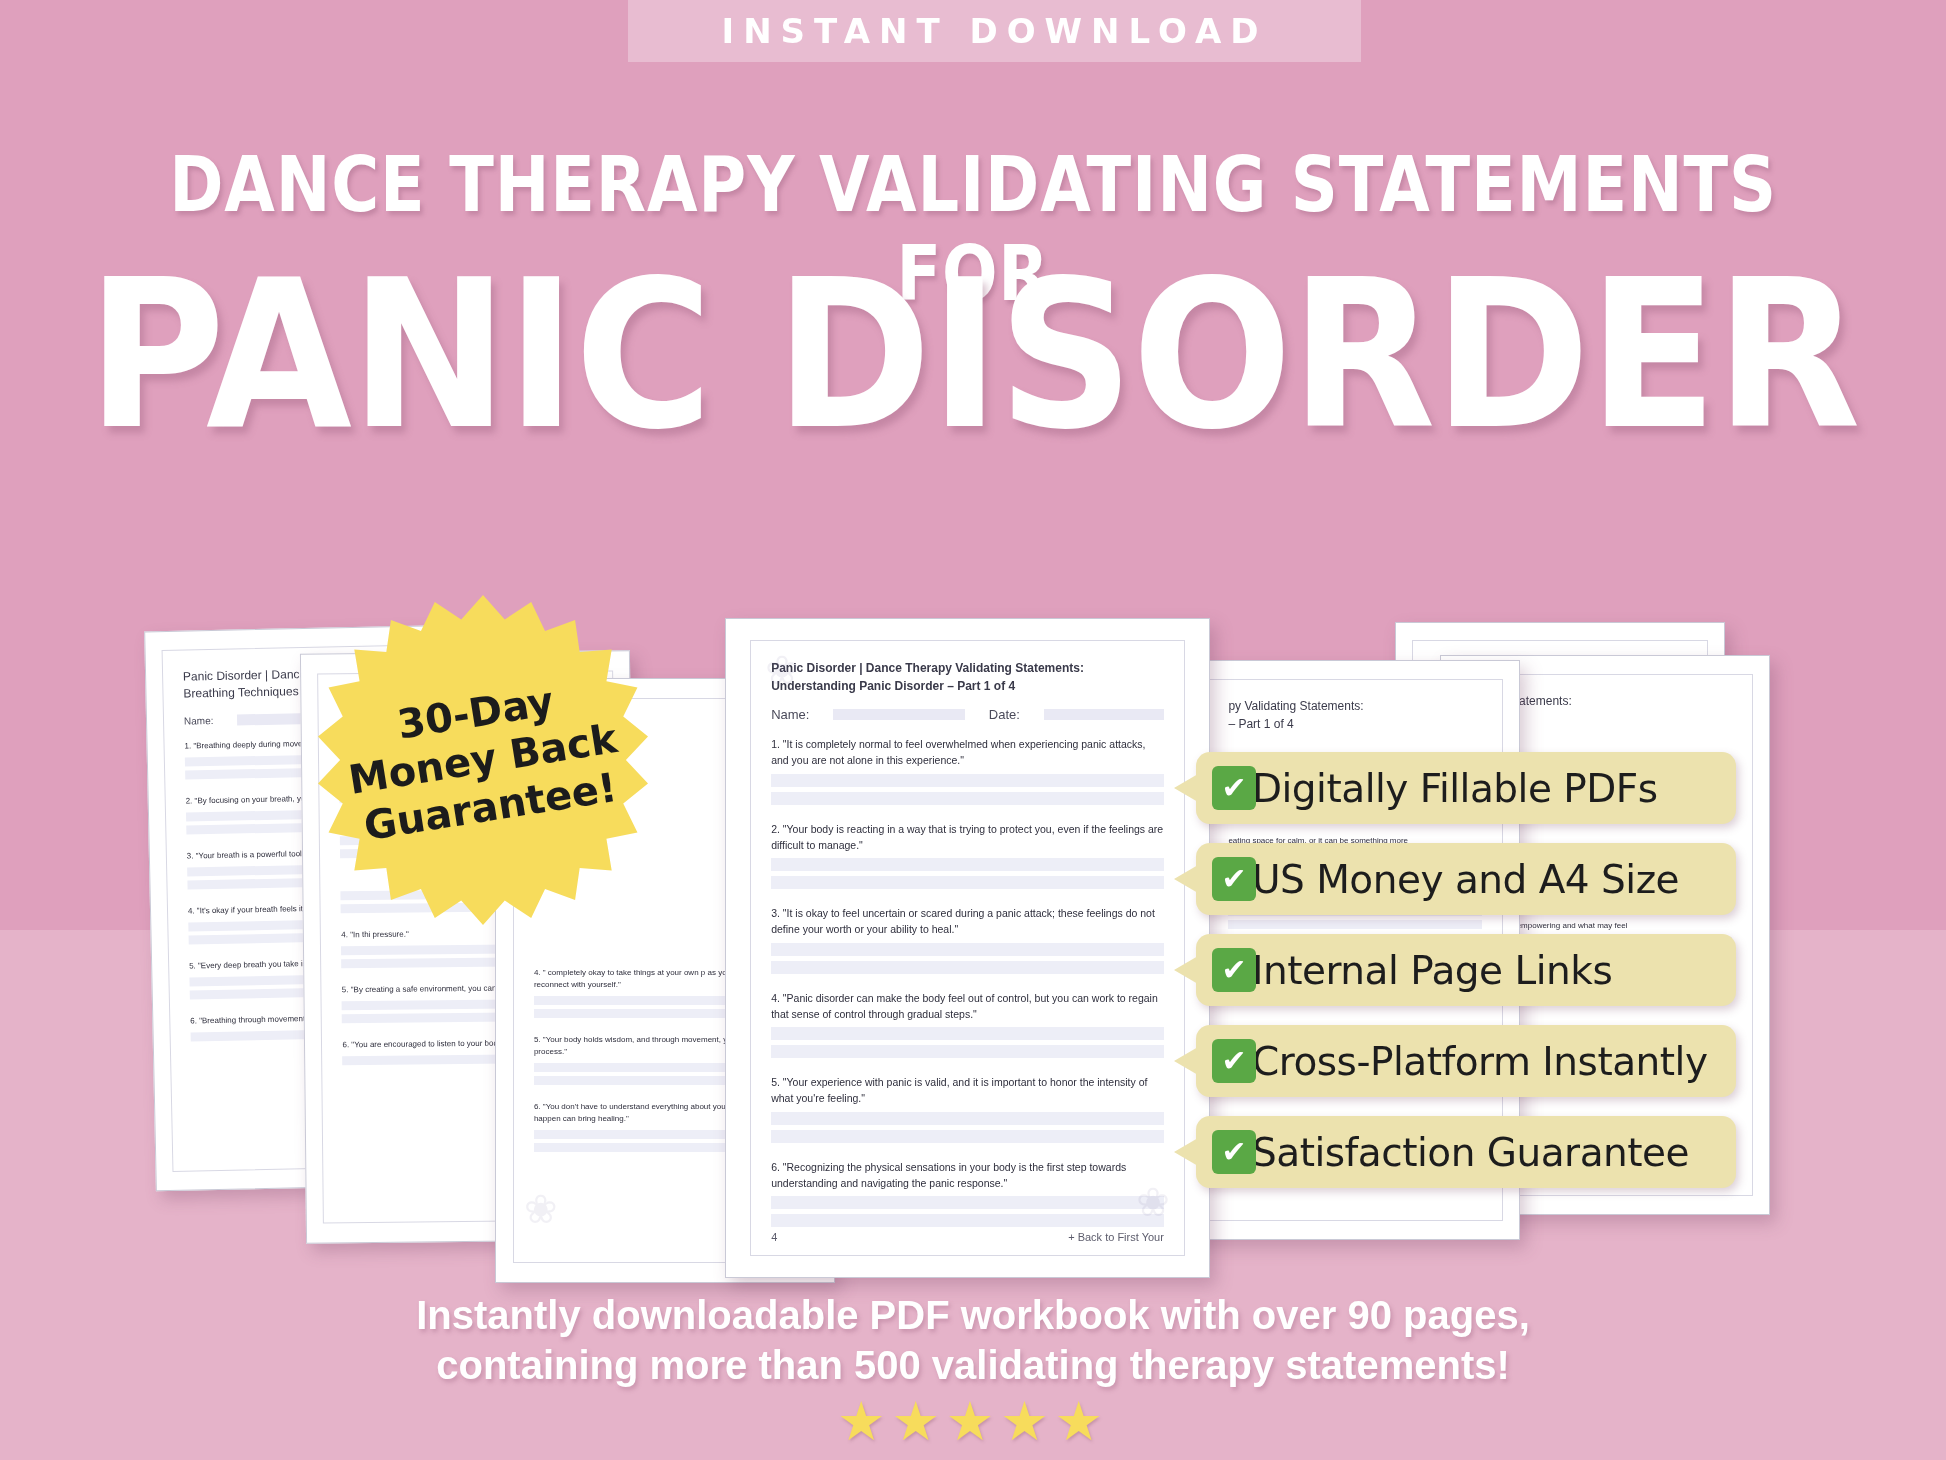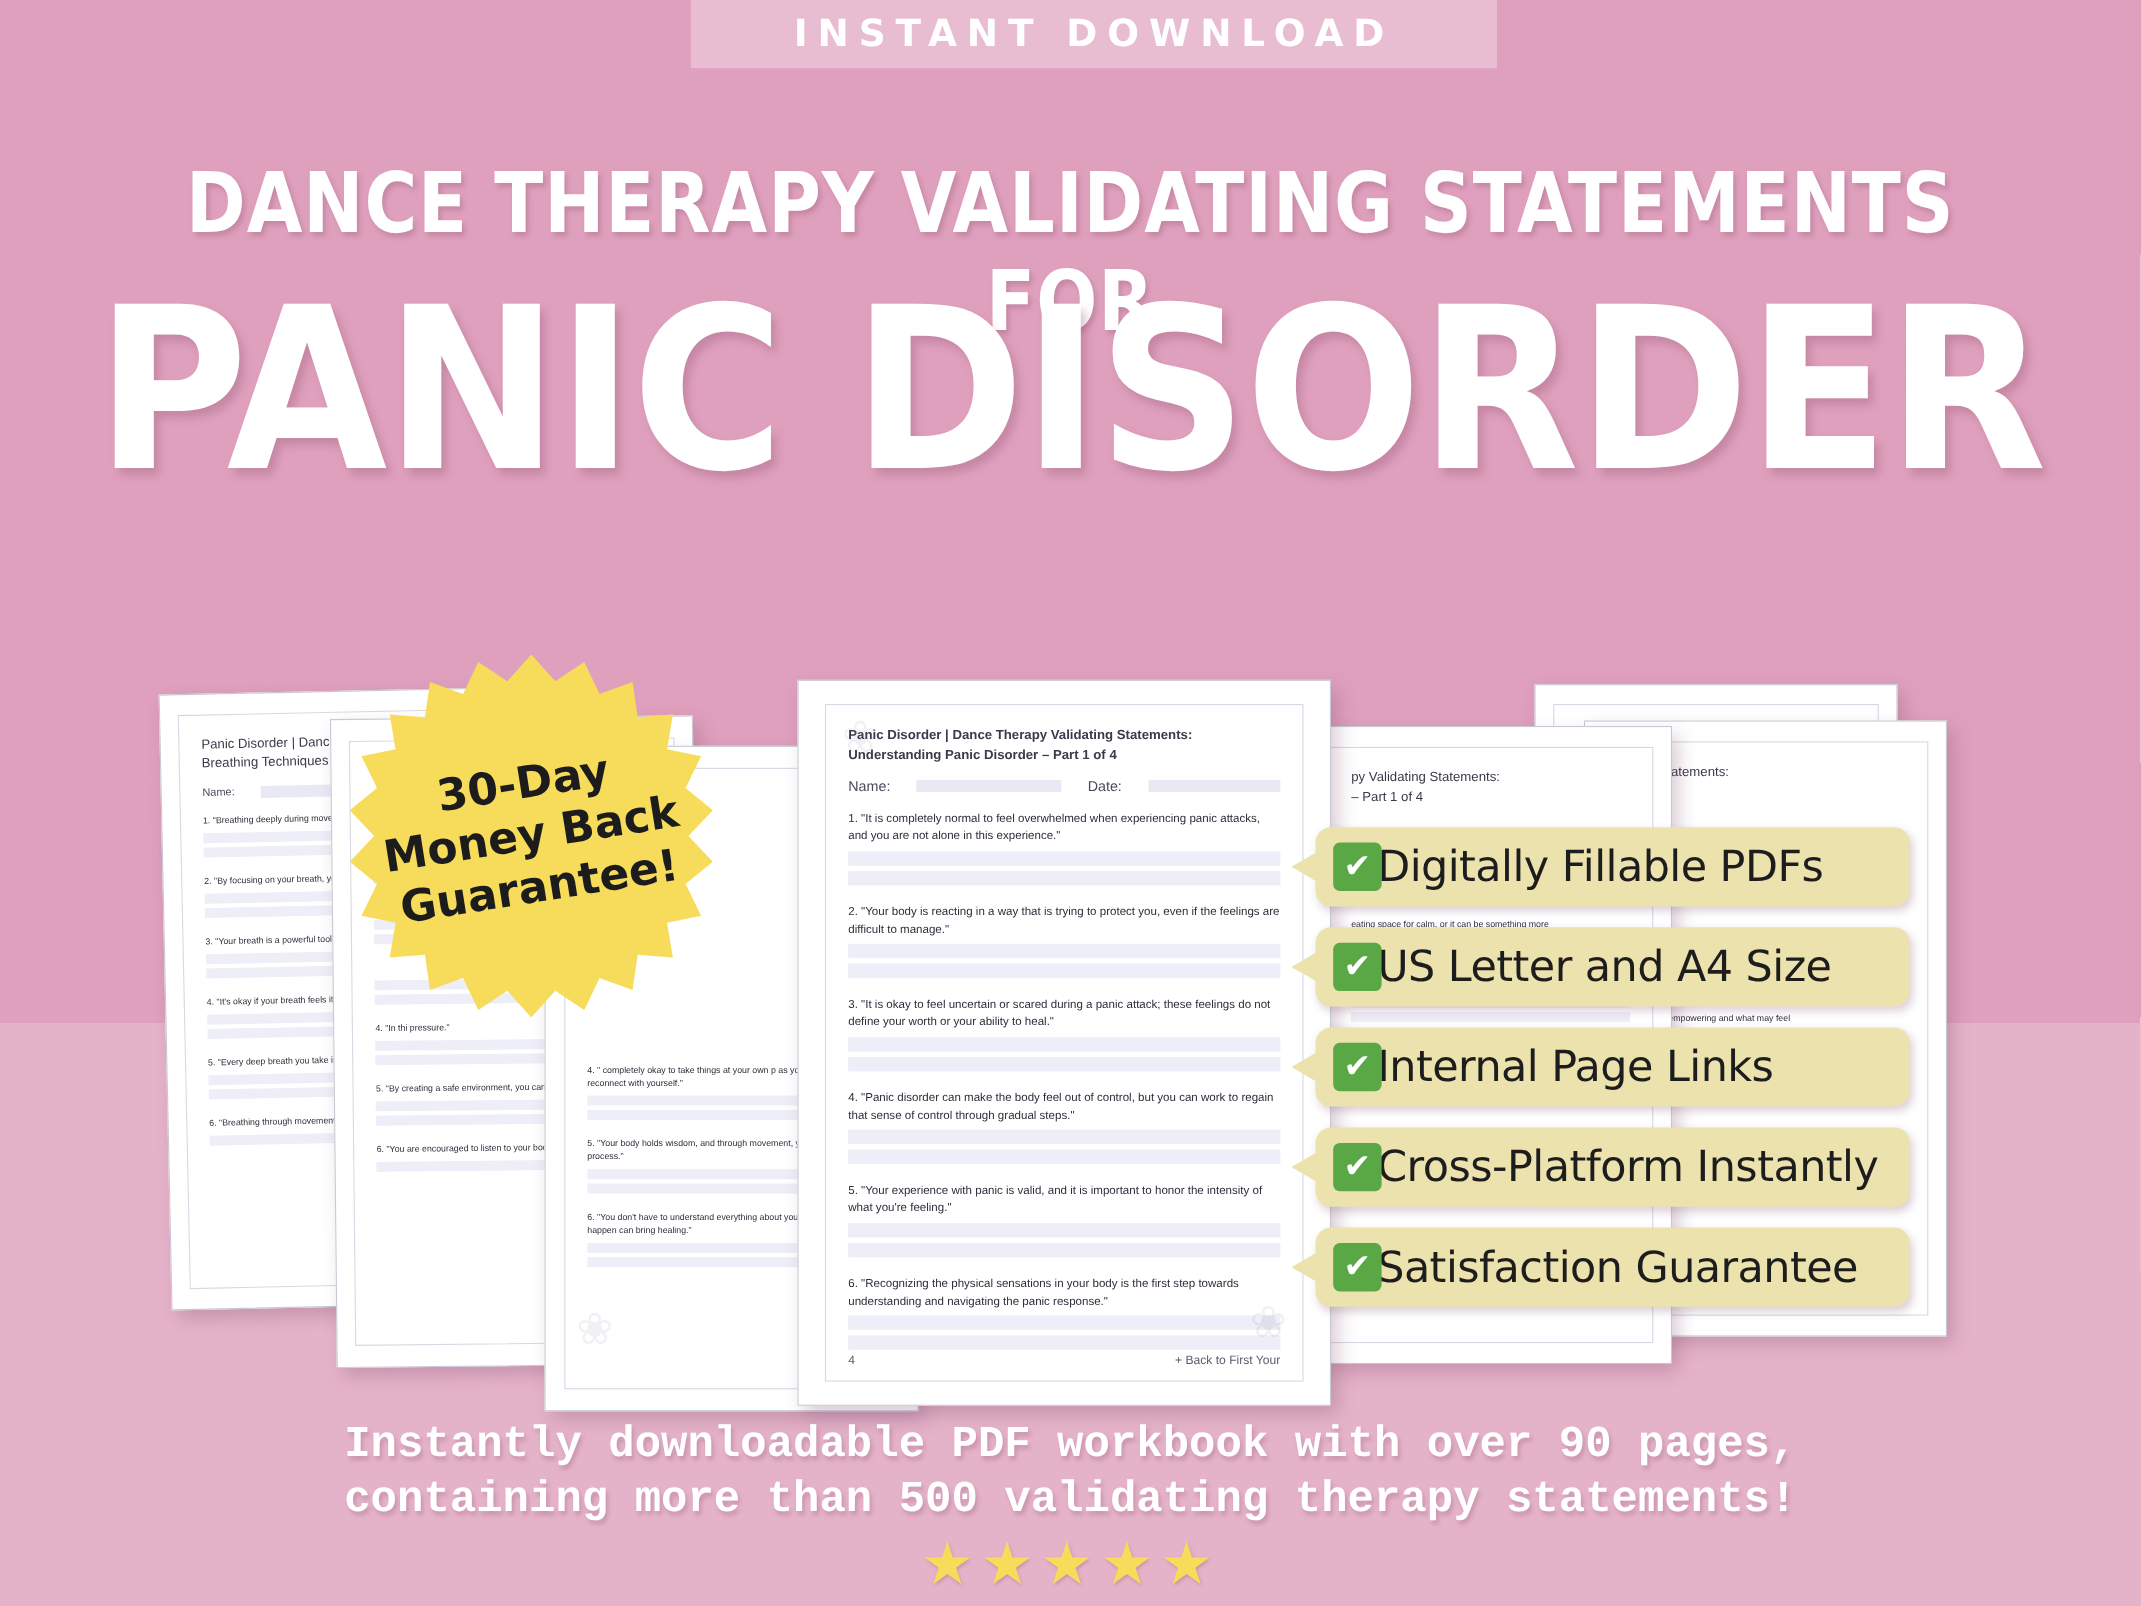--- a/index.html
+++ b/index.html
@@ -196,21 +196,21 @@
     color: #1d1d1d;
     letter-spacing: -0.5px;
     white-space: nowrap;
   }
 
   
   .bottom-copy {
     position: absolute; left: 0; right: 0; top: 1290px;
     text-align: center;
     color: #ffffff;
-    font-family: Liberation Mono, monospace;
+    font-family: Liberation Sans, sans-serif;
     font-weight: bold;
     font-size: 40px;
     line-height: 1.25;
     text-shadow: 2px 3px 4px rgba(150,90,120,0.35);
   }
   .stars {
     position: absolute; left: 0; right: 0; top: 1390px;
     text-align: center;
     font-size: 54px;
     color: #f7dc5c;
@@ -488,21 +488,21 @@
     </div>
   </div>
 
   <div class="features">
     <div class="feature">
       <span class="check">✔</span>
       <span class="flabel">Digitally Fillable PDFs</span>
     </div>
     <div class="feature">
       <span class="check">✔</span>
-      <span class="flabel">US Letter and A4 Size</span>
+      <span class="flabel">US Money and A4 Size</span>
     </div>
     <div class="feature">
       <span class="check">✔</span>
       <span class="flabel">Internal Page Links</span>
     </div>
     <div class="feature">
       <span class="check">✔</span>
       <span class="flabel">Cross-Platform Instantly</span>
     </div>
     <div class="feature">

